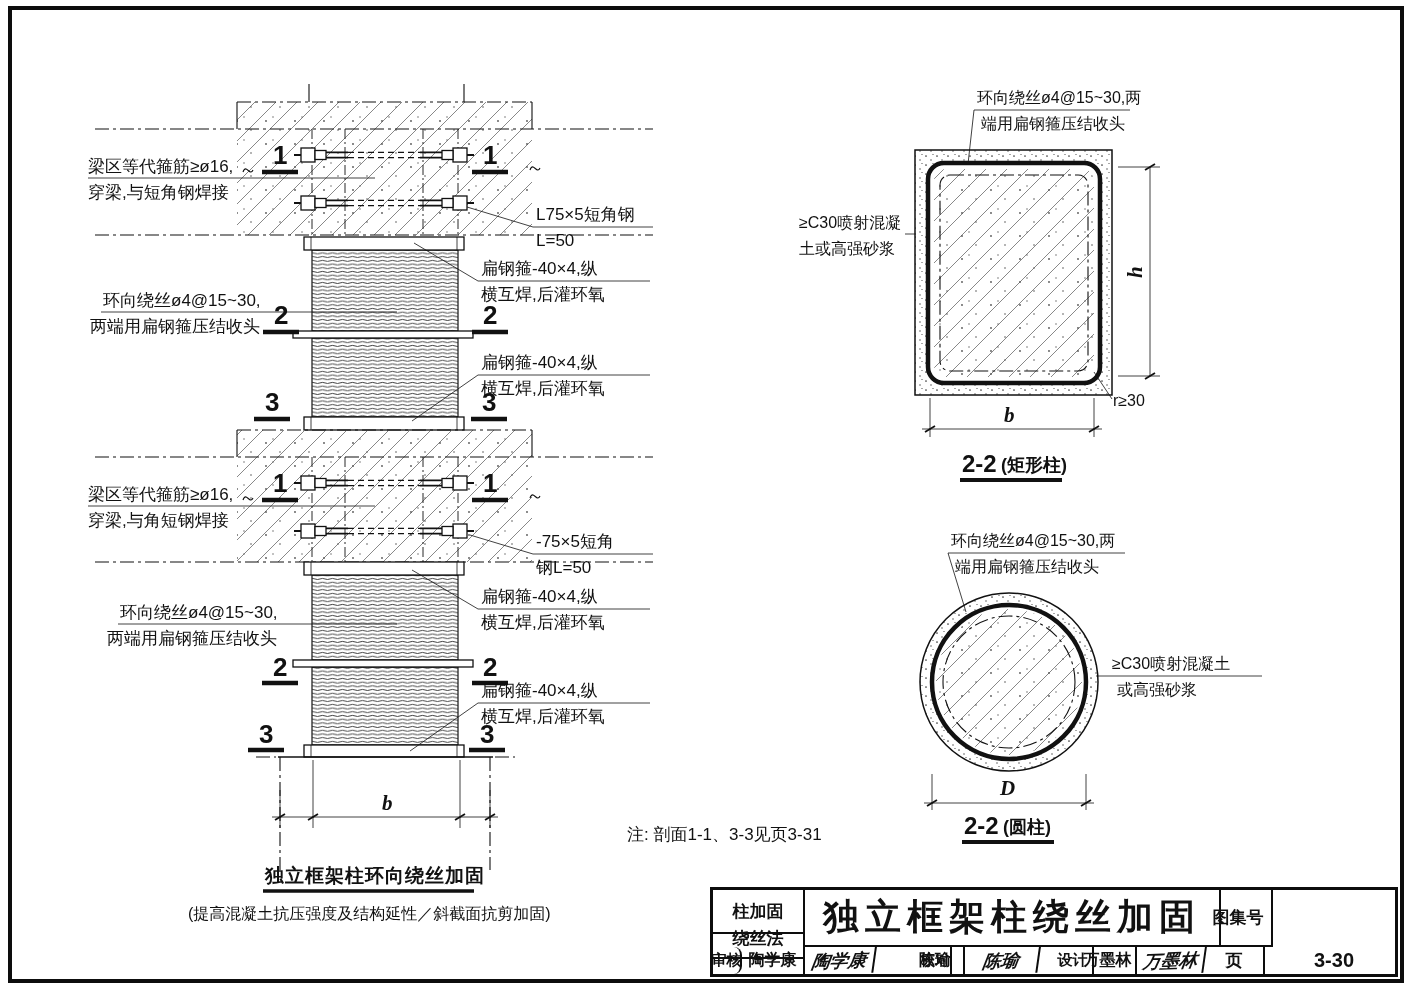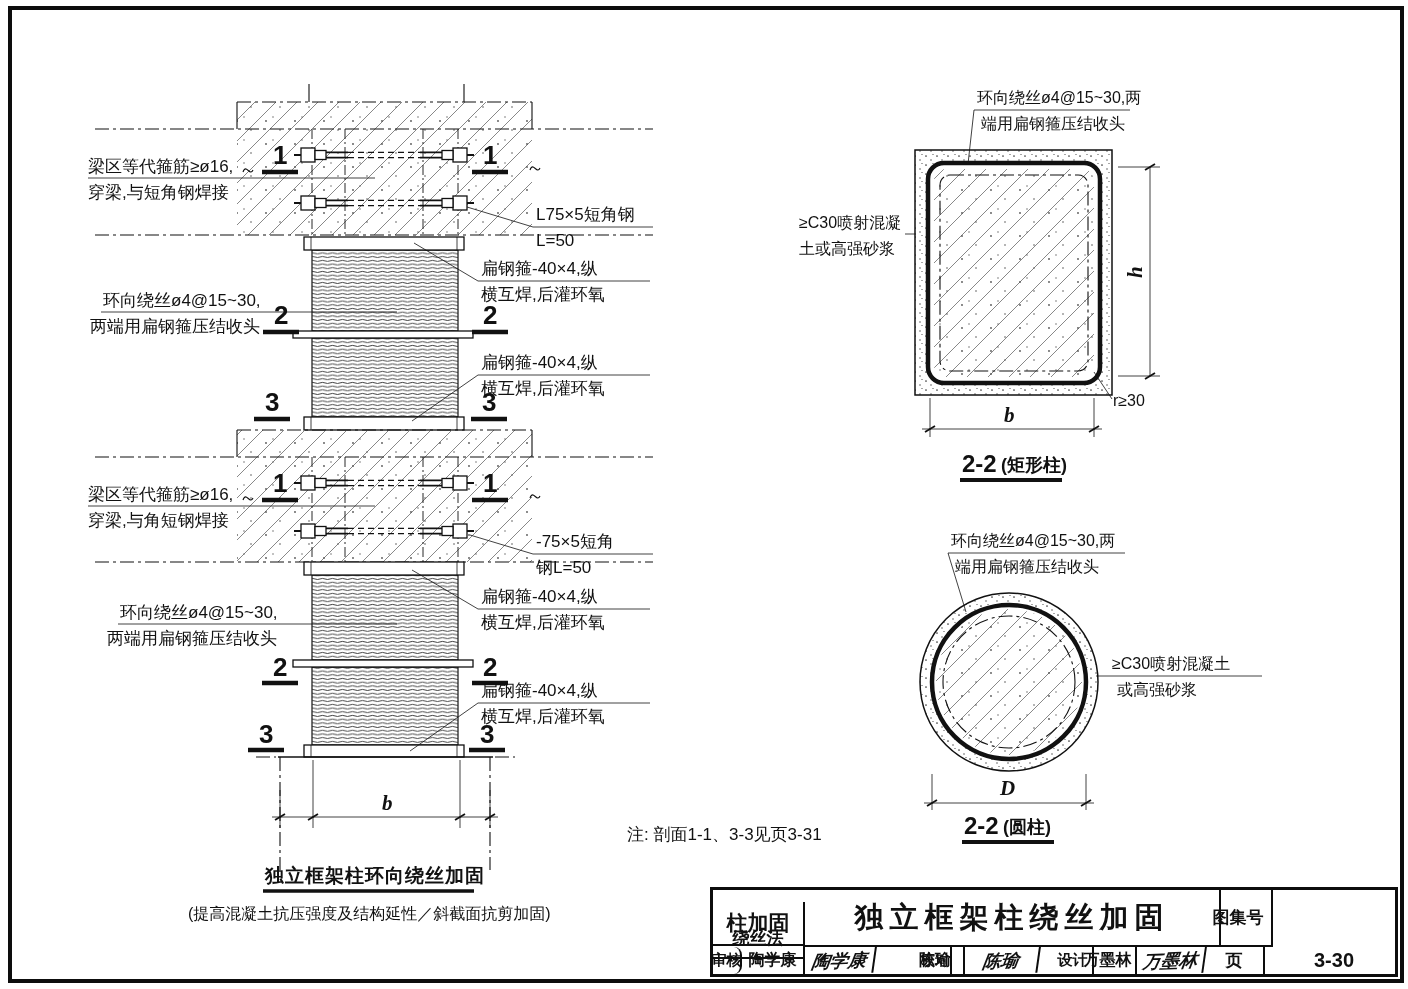--- a/index.html
+++ b/index.html
@@ -290,23 +290,23 @@
         <text class="capnum" x="964" y="834">2-2</text>
         <text class="capsuf" x="1003" y="833">(圆柱)</text>
         <path d="M962,842 H1054" stroke="#111" stroke-width="4"></path>
       </g>
     </g>
 
     <text class="cj" x="627" y="840">注: 剖面1-1、3-3见页3-31</text>
   </svg>
 
   <div id="tblock">
-    <div class="cell bR bB" style="left:0;top:12px;width:92px;height:44px;font-size:21px;">柱加固</div>
+    <div class="cell bR bB" style="left:0;top:0;width:92px;height:44px;font-size:17px;">柱加固</div>
     <div class="cell bR bB" style="left:0;top:29px;width:92px;height:40px;font-size:17px;">绕丝法</div>
-    <div class="cell bR bB" style="left:92px;top:0;width:416px;height:57px;font-size:29px;letter-spacing:6px;">独立框架柱绕丝加固</div>
+    <div class="cell bR bB" style="left:92px;top:0;width:416px;height:57px;font-size:36px;letter-spacing:6px;">独立框架柱绕丝加固</div>
     <div class="cell bR bB" style="left:492px;top:0;width:68px;height:57px;font-size:17px;">图集号</div>
 
     <div class="cell bR" style="left:0;top:57px;width:29px;height:27px;font-size:15px;border-radius:8px;">审核</div>
     <div class="cell bR" style="left:29px;top:57px;width:63px;height:27px;font-size:16px;">陶学康</div>
     <div class="cell bR sig" style="left:92px;top:57px;width:70px;height:27px;">陶学康</div>
     <div class="cell bR" style="left:162px;top:57px;width:32px;height:27px;font-size:15px;margin-left:45px;">校对</div>
     <div class="cell bR" style="left:194px;top:57px;width:58px;height:27px;font-size:16px;">陈瑜</div>
     <div class="cell bR sig" style="left:252px;top:57px;width:74px;height:27px;">陈瑜</div>
     <div class="cell bR" style="left:326px;top:57px;width:41px;height:27px;font-size:15px;margin-left:14px;">设计</div>
     <div class="cell bR" style="left:367px;top:57px;width:57px;height:27px;font-size:16px;">万墨林</div>

